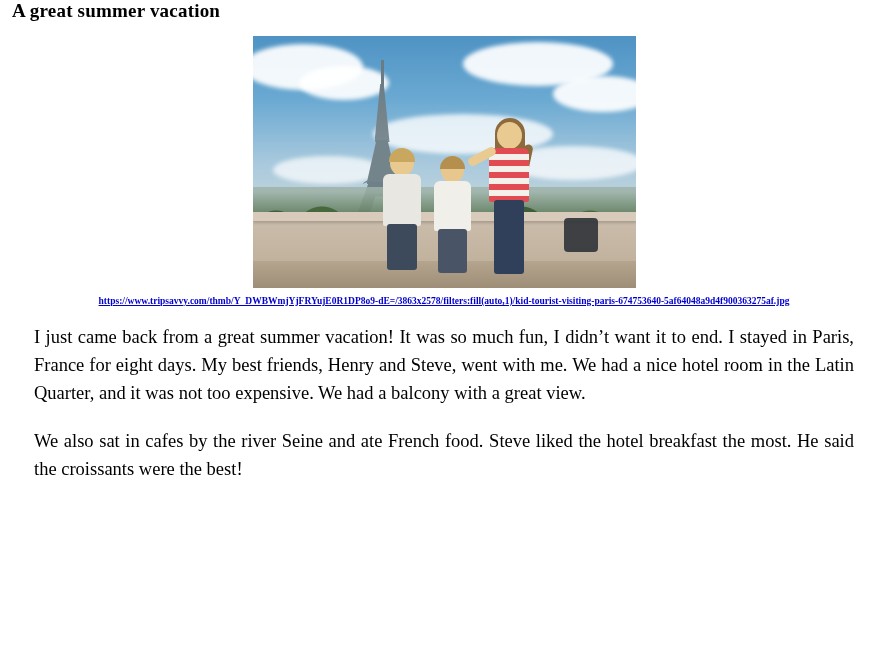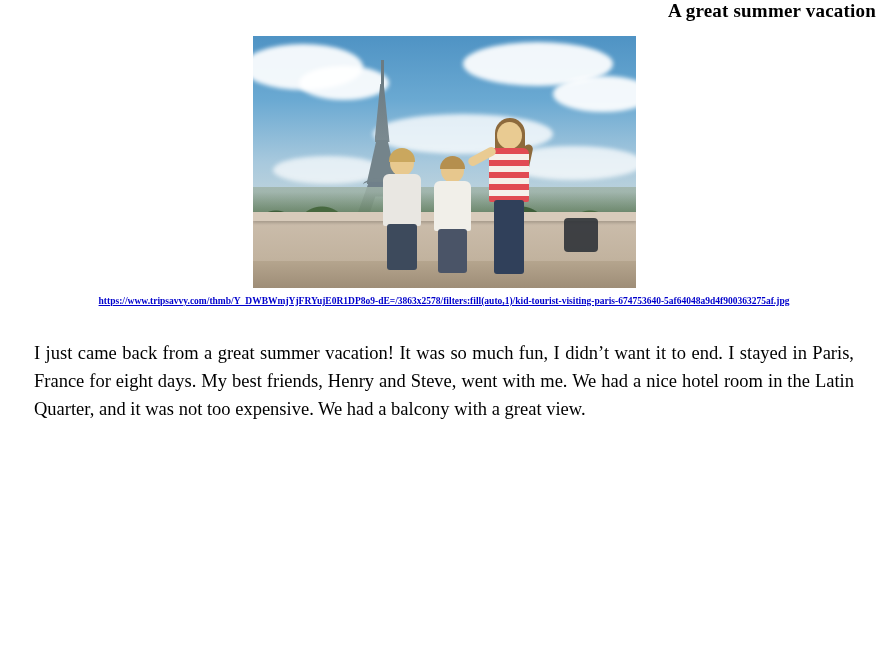--- a/index.html
+++ b/index.html
@@ -13,21 +13,21 @@
     font-family: "Liberation Serif", serif;
     color: #000000;
     overflow: hidden;
   }
   .page {
     width: 888px;
     box-sizing: border-box;
     padding: 0 12px;
   }
   .doc-title {
-    text-align: right;
+    text-align: left;
     font-family: "Liberation Serif", serif;
     font-weight: bold;
     font-size: 19px;
     margin: 0;
     padding-top: 0px;
     line-height: 22px;
     letter-spacing: 0.2px;
   }
   .figure {
     margin-top: 14px;
@@ -204,21 +204,21 @@
     text-align: center;
     font-family: "Liberation Serif", serif;
     font-weight: bold;
     font-size: 9.5px;
     color: #0000cc;
     text-decoration: underline;
     word-break: break-all;
     line-height: 12px;
   }
   .body-copy {
-    margin-top: 32px;
+    margin-top: 16px;
     padding: 0 22px;
   }
   .body-copy p {
     margin: 0 0 20px 0;
     font-family: "Liberation Serif", serif;
     font-size: 18.5px;
     line-height: 28px;
     text-align: justify;
     text-justify: inter-word;
   }
@@ -280,15 +280,16 @@
         <div class="p-legs"></div>
       </div>
       <div class="dark-figure"></div>
     </div>
 
     <a class="caption-link" href="#">https://www.tripsavvy.com/thmb/Y_DWBWmjYjFRYujE0R1DP8o9-dE=/3863x2578/filters:fill(auto,1)/kid-tourist-visiting-paris-674753640-5af64048a9d4f900363275af.jpg</a>
   </div>
 
   <div class="body-copy">
     <p>I just came back from a great summer vacation! It was so much fun, I didn’t want it to end. I stayed in Paris, France for eight days. My best friends, Henry and Steve, went with me. We had a nice hotel room in the Latin Quarter, and it was not too expensive. We had a balcony with a great view.</p>
+    <p>We also sat in cafes by the river Seine and ate French food. Steve liked the hotel breakfast the most. He said the croissants were the best!</p>
   </div>
 
 </div>
 
 </body></html>

